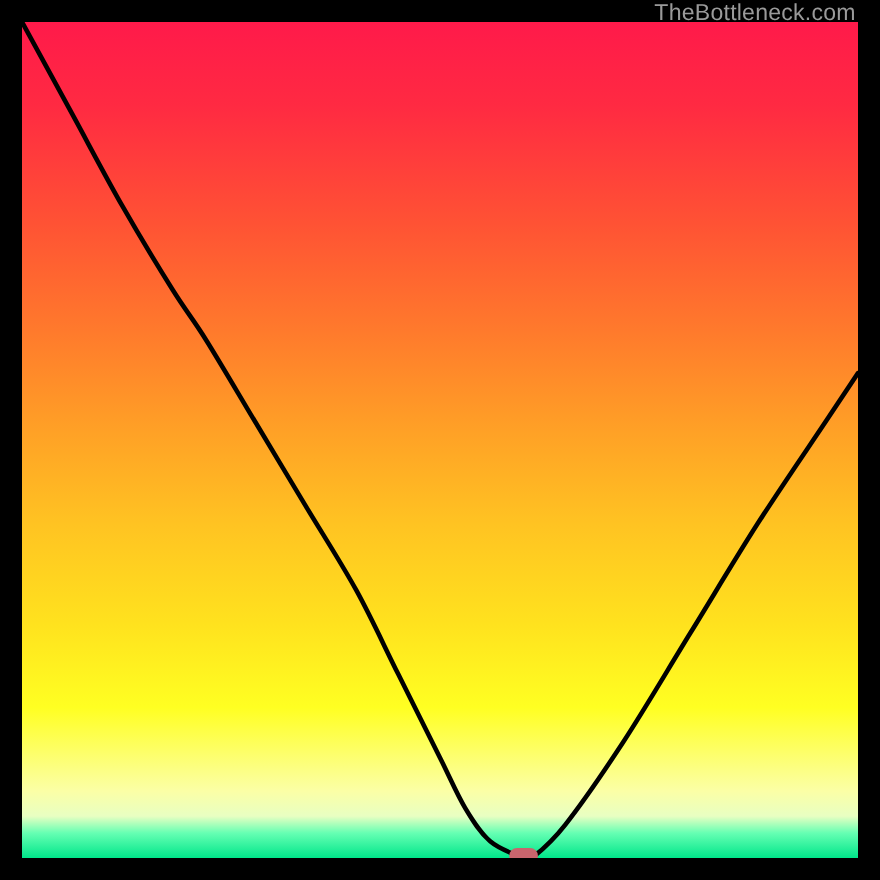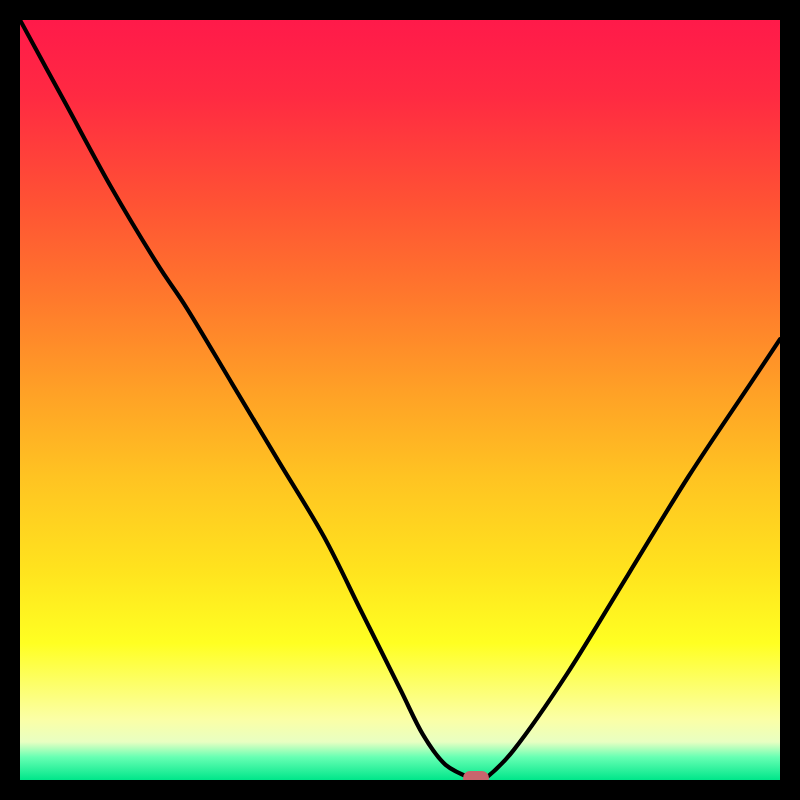--- a/index.html
+++ b/index.html
@@ -59,19 +59,20 @@
   width: 26px;
   height: 14px;
   background: #c9656d;
   border-radius: 8px;
 }
 </style>
 </head>
 <body>
 
 <div class="chart-wrap">
+  <div class="credit">TheBottleneck.com</div>
   <div class="plot-area">
     <svg class="curve-svg" viewBox="0 0 100 100" preserveAspectRatio="none">
       <path fill="none" stroke="#000" stroke-width="0.55" stroke-linecap="round" d="M 0 0 C 1.00 1.83, 4.00 7.33, 6.00 11.00 C 8.00 14.67, 10.00 18.50, 12.00 22.00 C 14.00 25.50, 16.33 29.33, 18.00 32.00 C 19.67 34.67, 20.33 35.33, 22.00 38.00 C 23.67 40.67, 26.00 44.67, 28.00 48.00 C 30.00 51.33, 32.00 54.67, 34.00 58.00 C 36.00 61.33, 38.17 64.67, 40.00 68.00 C 41.83 71.33, 43.33 74.67, 45.00 78.00 C 46.67 81.33, 48.67 85.33, 50.00 88.00 C 51.33 90.67, 52.00 92.33, 53.00 94.00 C 54.00 95.67, 54.83 97.00, 56.00 98.00 C 57.17 99.00, 59.17 99.67, 60.00 100.00 C 60.83 100.33, 60.17 100.67, 61.00 100.00 C 61.83 99.33, 63.17 98.33, 65.00 96.00 C 66.83 93.67, 69.50 89.83, 72.00 86.00 C 74.50 82.17, 77.33 77.33, 80.00 73.00 C 82.67 68.67, 85.33 64.17, 88.00 60.00 C 90.67 55.83, 94.00 51.00, 96.00 48.00 C 98.00 45.00, 99.33 43.00, 100.00 42.00" id="curve-path"></path>
     </svg>
     <div class="marker" id="marker" style="left: 443px; top: 751px; background: rgb(201, 101, 109);"></div>
   </div>
 </div>
 
 </body></html>

